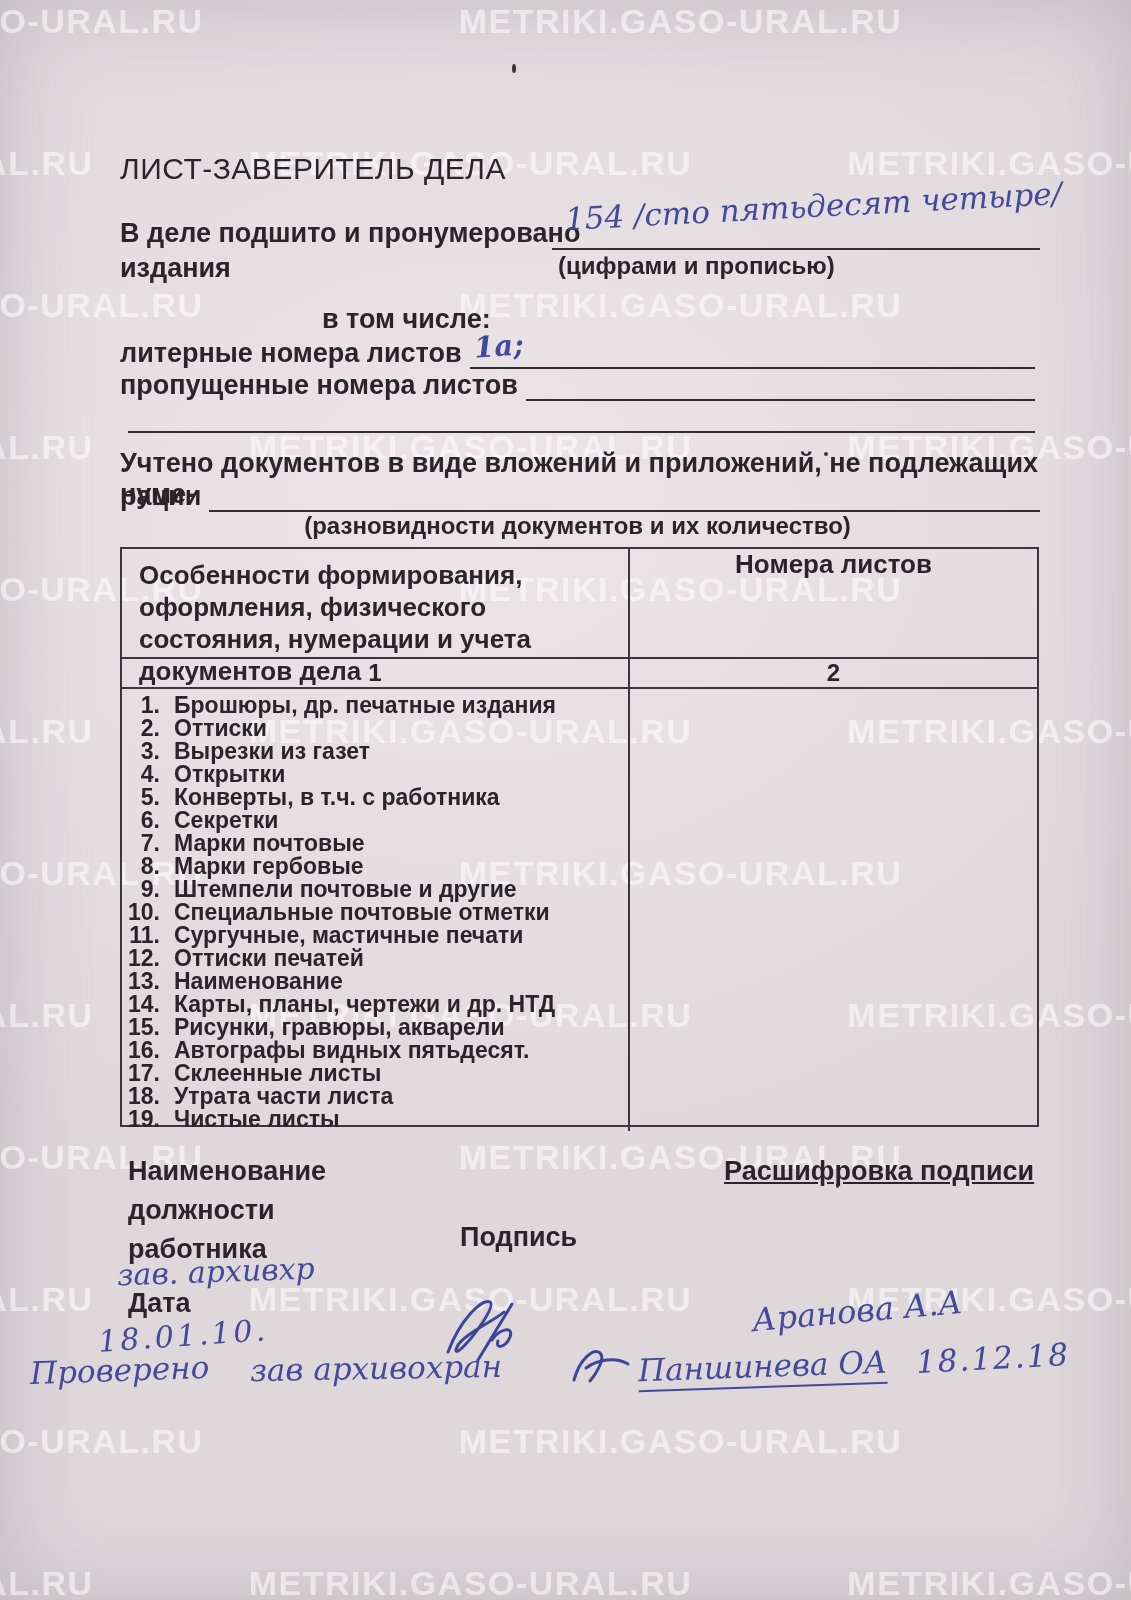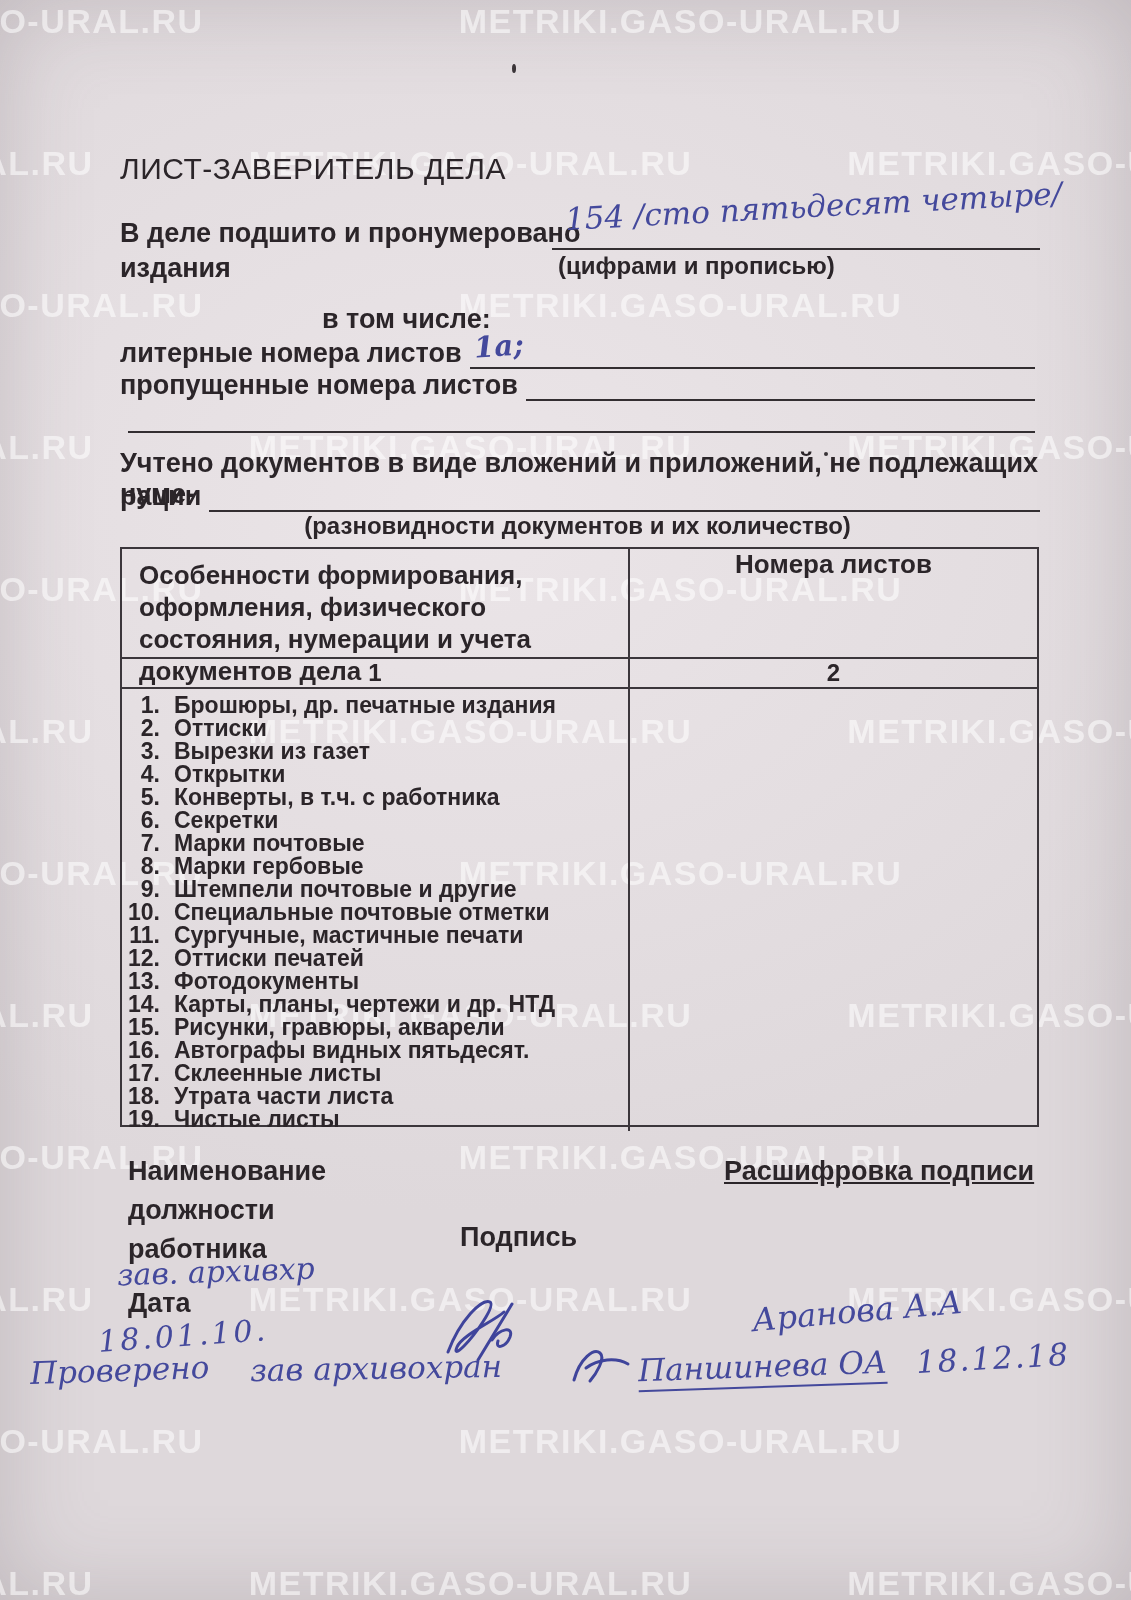--- a/index.html
+++ b/index.html
@@ -221,21 +221,21 @@
           <div class="t-item">
             <span class="num">11.</span>
             <span>Сургучные, мастичные печати</span>
           </div>
           <div class="t-item">
             <span class="num">12.</span>
             <span>Оттиски печатей</span>
           </div>
           <div class="t-item">
             <span class="num">13.</span>
-            <span>Фотодокументы</span>
+            <span>Наименование</span>
           </div>
           <div class="t-item">
             <span class="num">14.</span>
             <span>Карты, планы, чертежи и др. НТД</span>
           </div>
           <div class="t-item">
             <span class="num">15.</span>
             <span>Рисунки, гравюры, акварели</span>
           </div>
           <div class="t-item">

